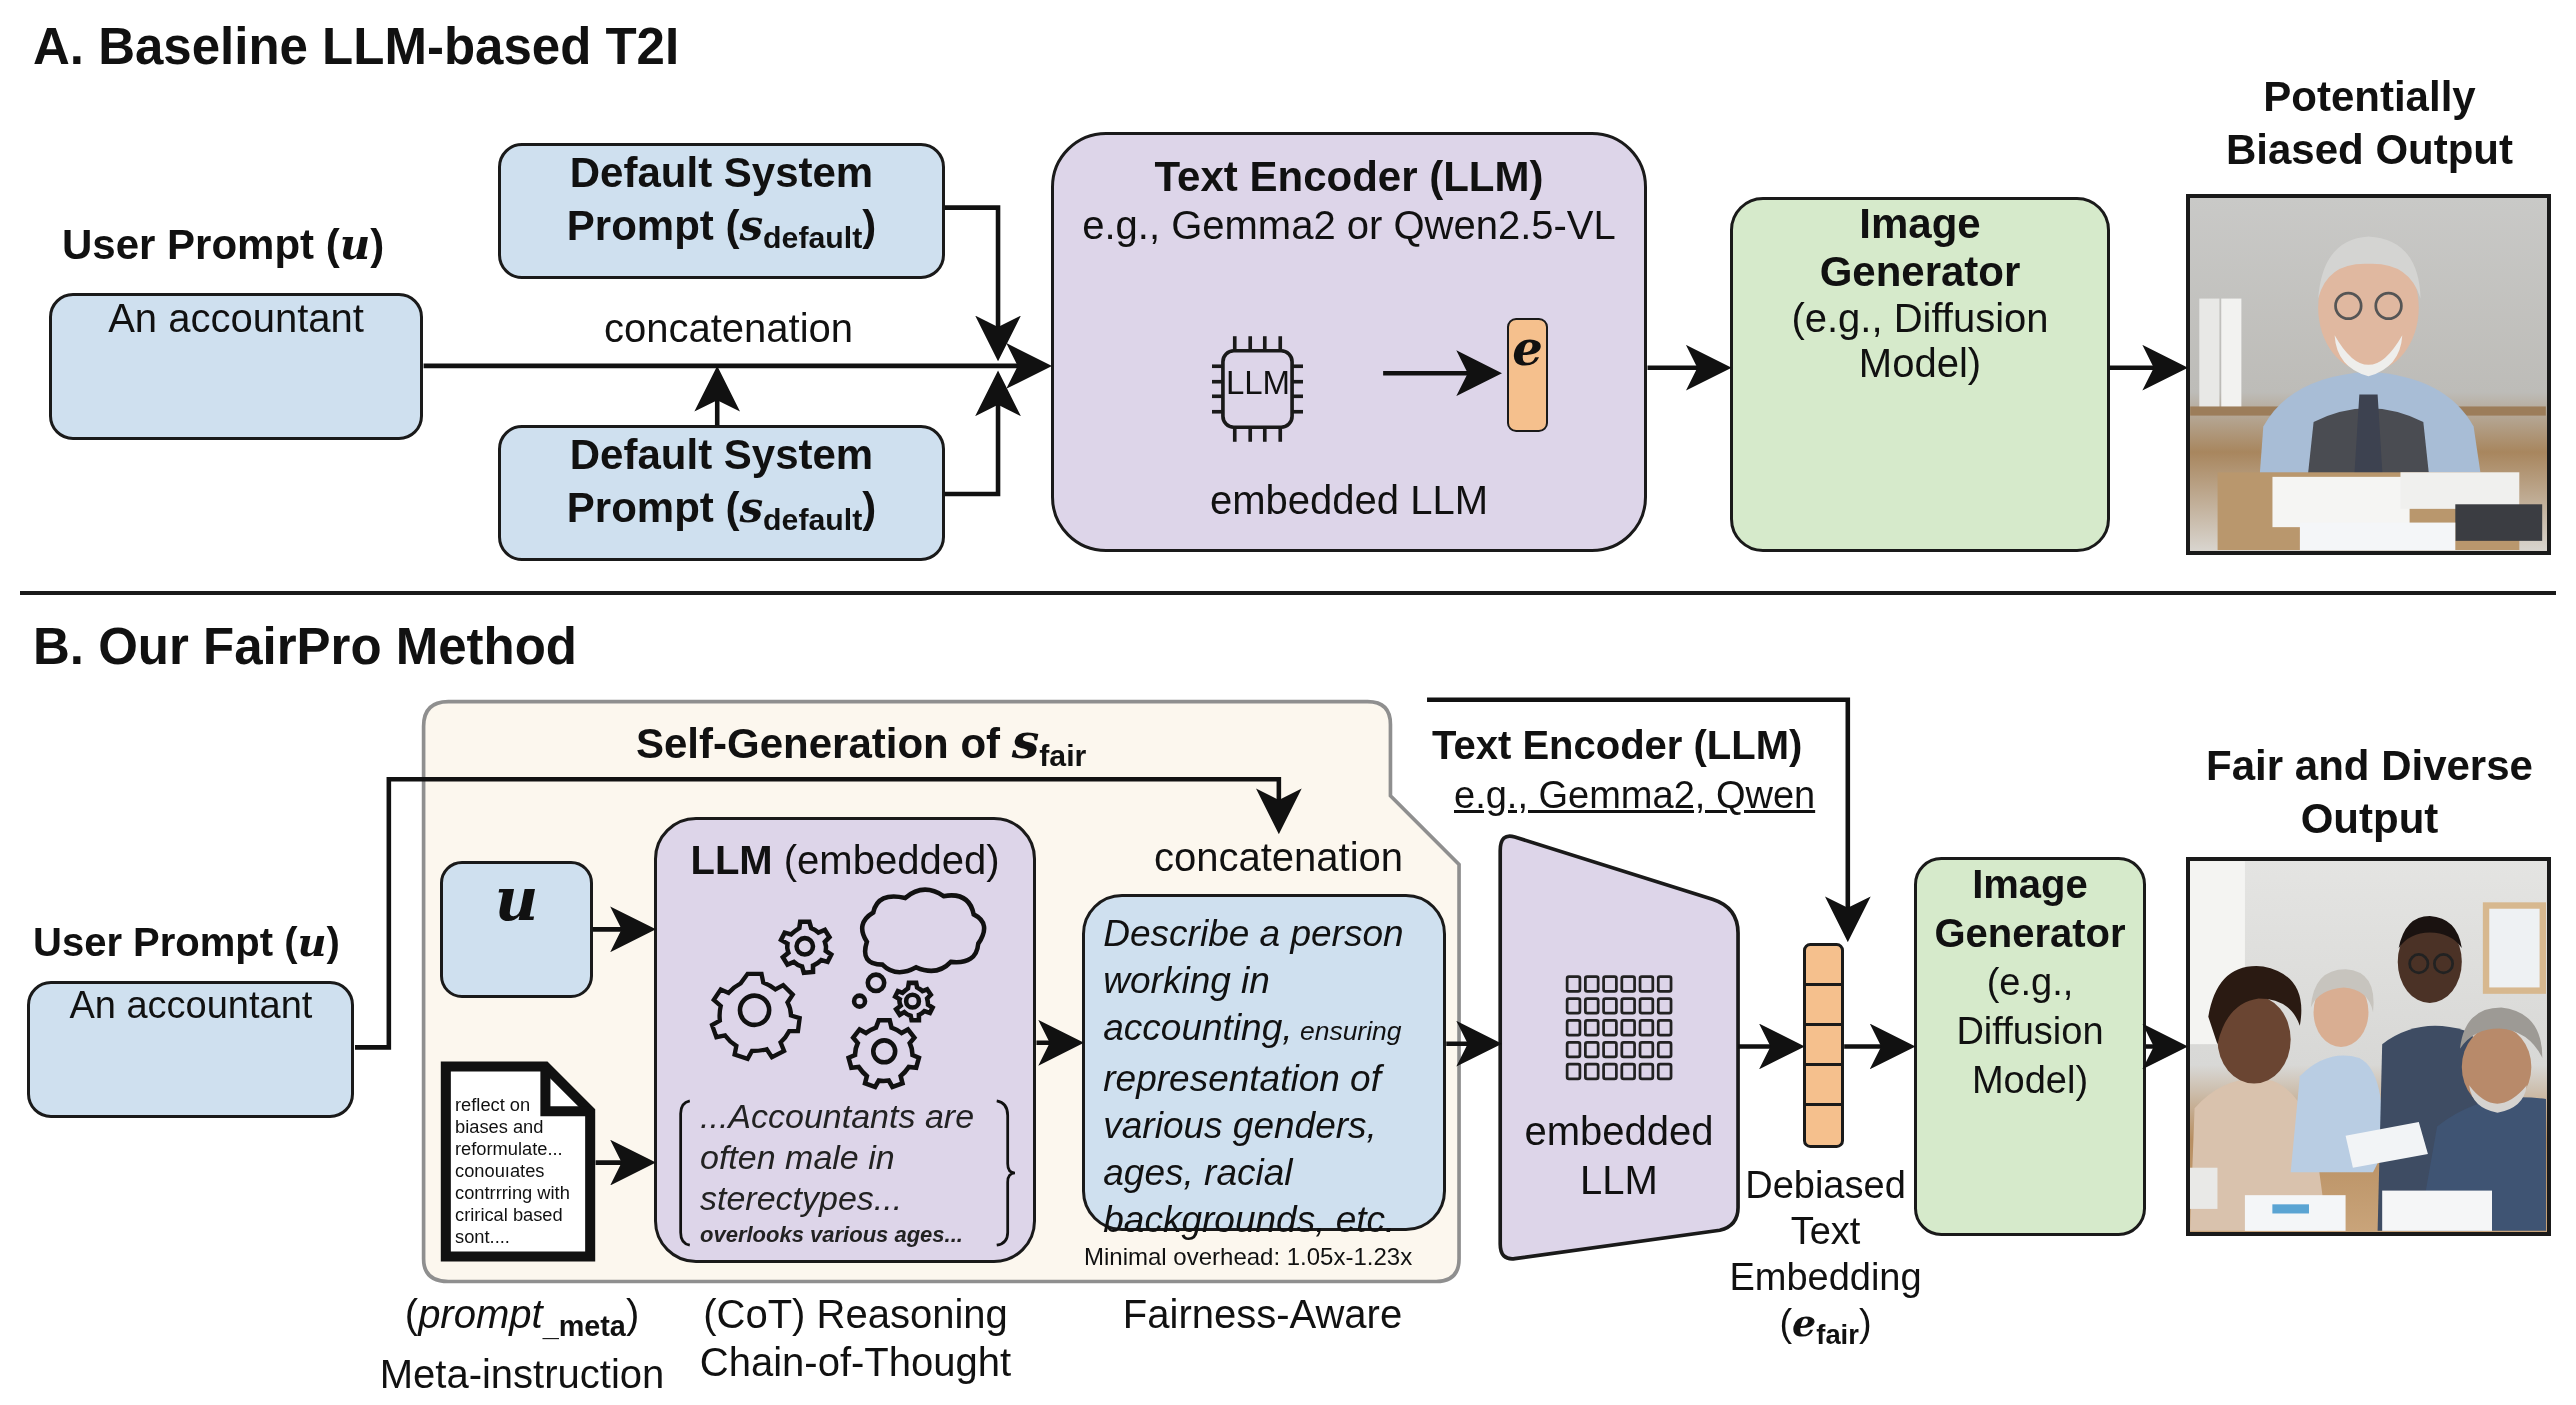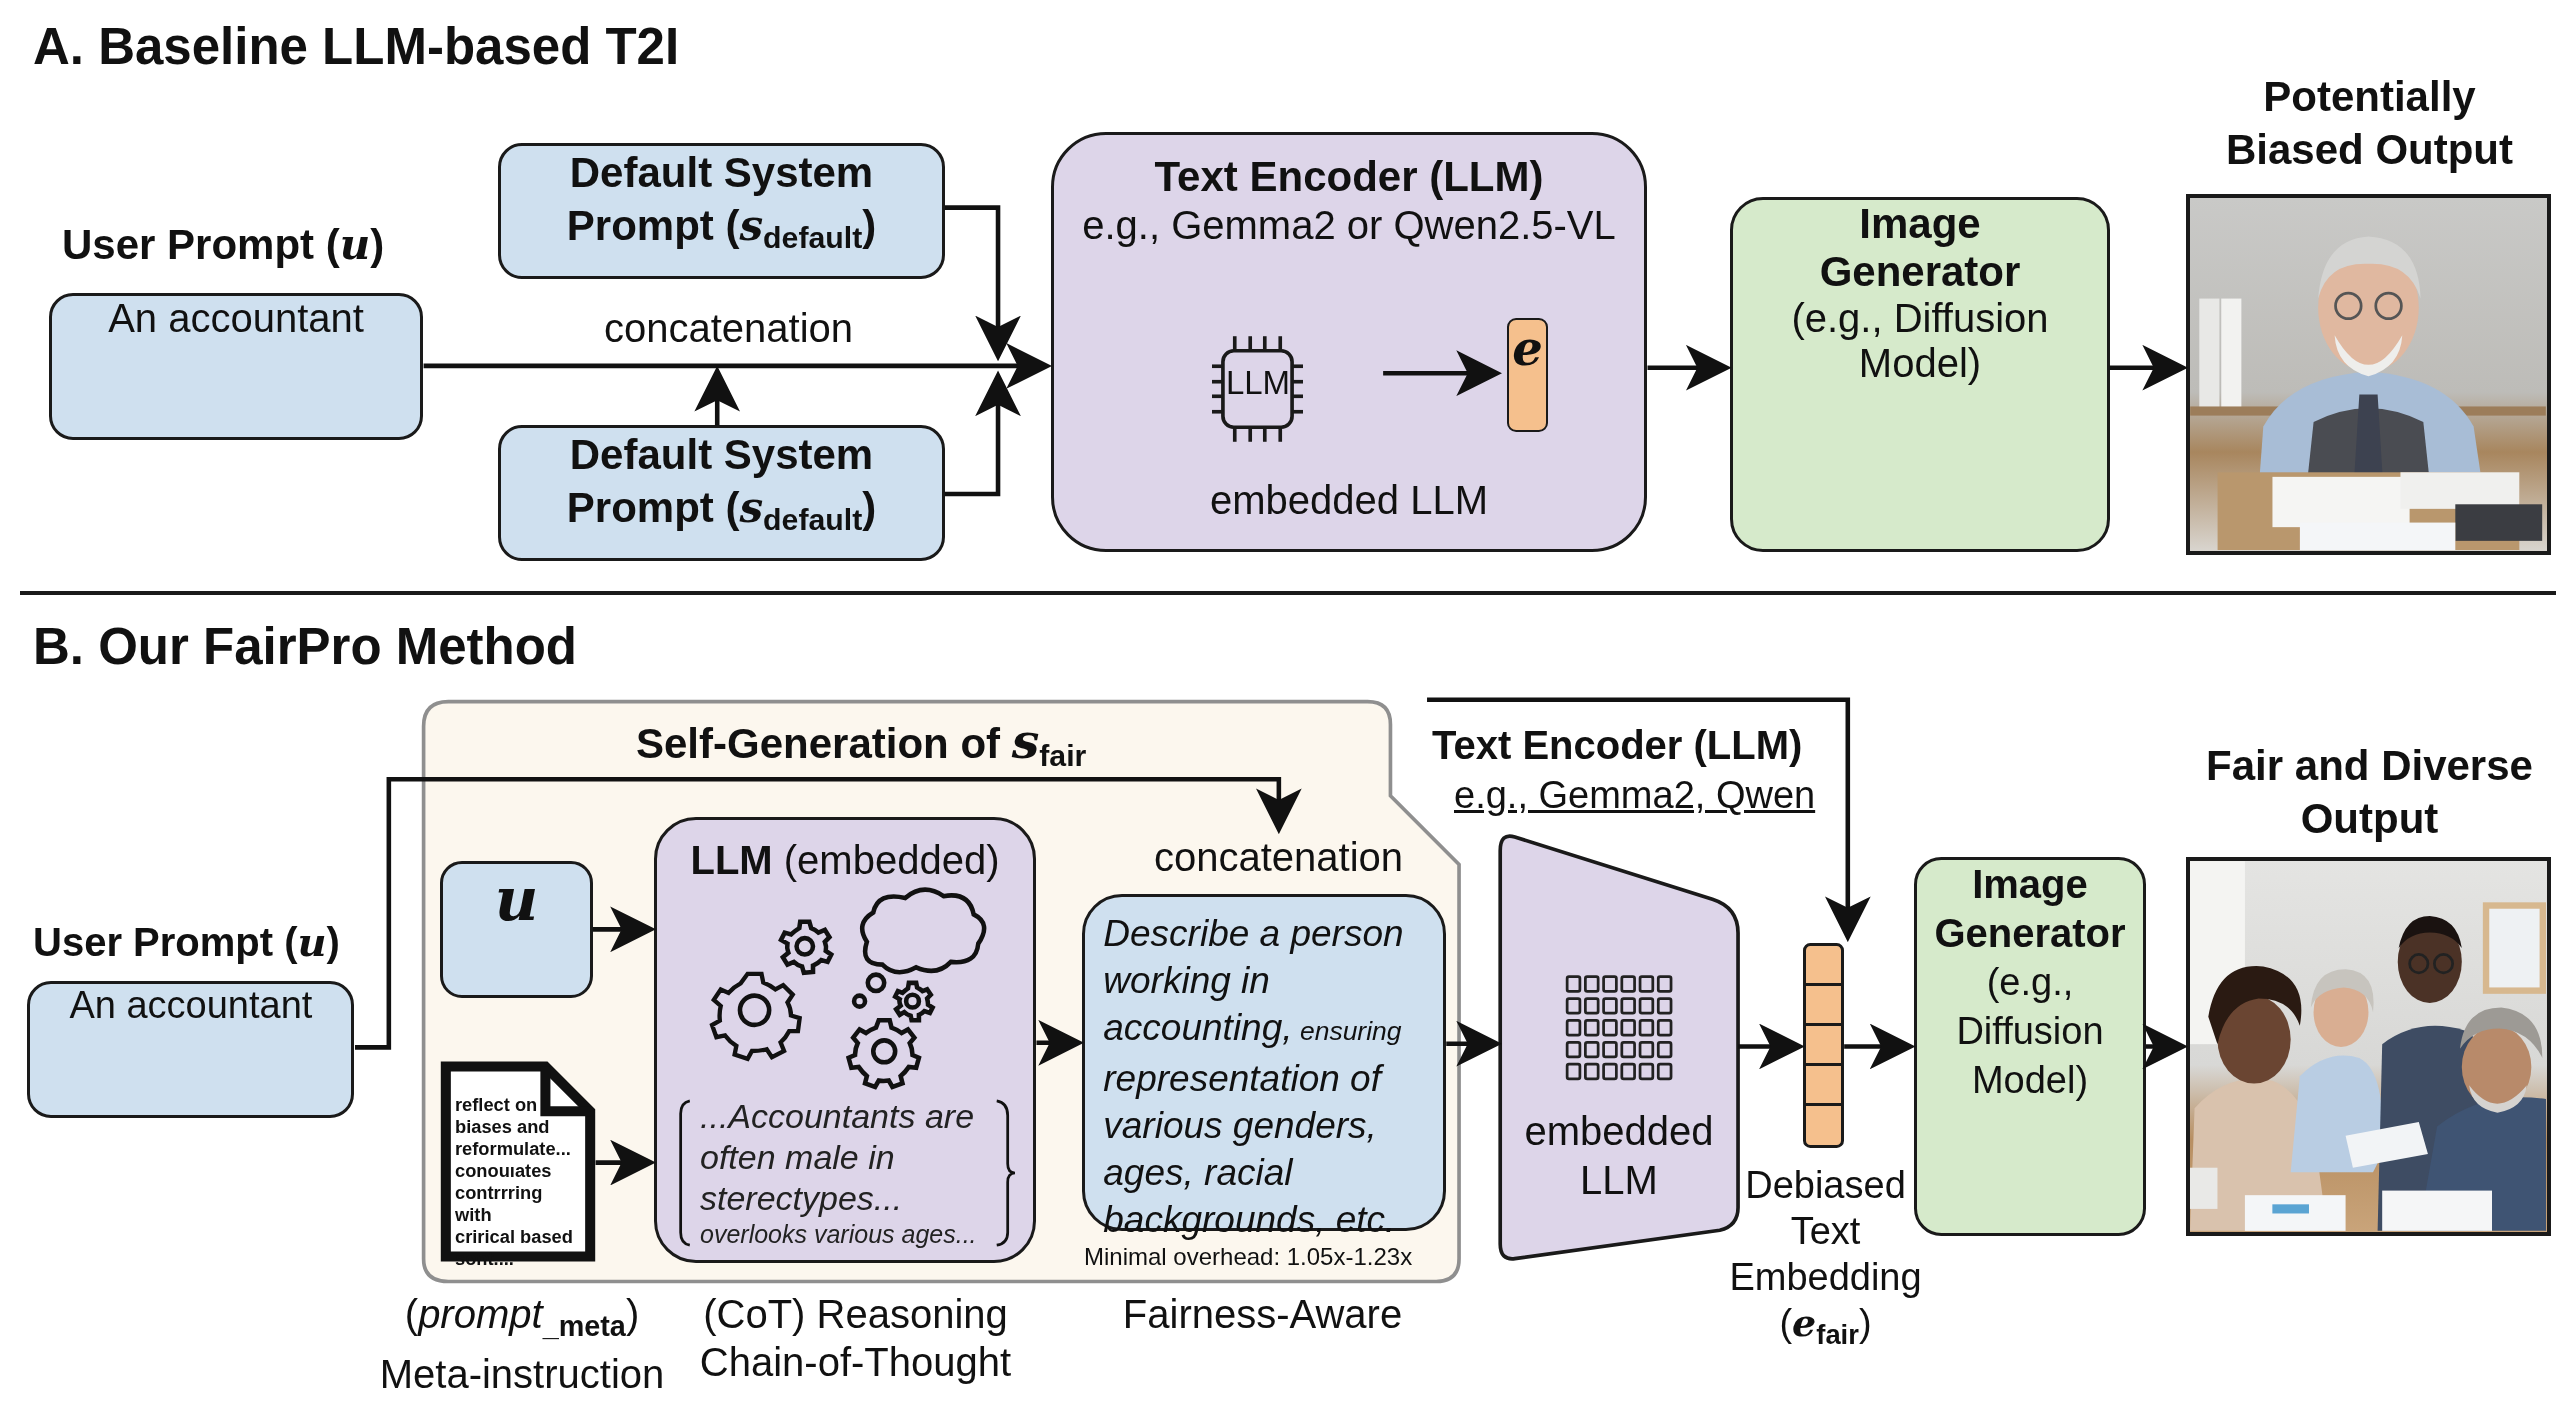--- a/index.html
+++ b/index.html
@@ -133,21 +133,21 @@
 <div class="box blue" style="left:440px; top:861px; width:153px; height:137px; border-radius:22px;">
   <span class="math" style="font-size:60px;">u</span>
 </div>
 
 <div class="abs" style="left:440px; top:1061px; width:156px; height:201px;">
   <svg width="156" height="201" viewBox="0 0 170 220">
     <path d="M6 6 L115 6 L164 55 L164 214 L6 214 Z" fill="#ffffff" stroke="#111" stroke-width="11" stroke-linejoin="miter"></path>
     <path d="M115 6 L115 55 L164 55" fill="none" stroke="#111" stroke-width="11"></path>
   </svg>
 </div>
-<div class="abs" style="left:455px; top:1094px; width:128px; font-size:18.3px; line-height:22px; color:#111;font-weight:bold;">
+<div class="abs" style="left:455px; top:1094px; width:128px; font-size:18.3px; line-height:22px; color:#111;">
   <div>reflect on</div>
   <div>biases and</div>
   <div>reformulate...</div>
   <div>conouıates</div>
   <div>contrrring with</div>
   <div>crirical based</div>
   <div>sont....</div>
 </div>
 
 <div class="box purple" style="left:654px; top:817px; width:382px; height:446px; border-radius:42px; justify-content:flex-start; padding-top:18.3px;">
@@ -188,21 +188,21 @@
 <div class="abs" style="left:677px; top:1095px; width:338px; height:156px;">
   <svg width="338" height="156" viewBox="0 0 370 170" style="position:absolute; left:0; top:0;">
     <path d="M14 6 Q4 8 4 20 L4 150 Q4 162 14 164" fill="none" stroke="#111" stroke-width="3"></path>
     <path d="M350 6 Q362 8 362 22 L362 75 Q362 85 370 85 Q362 85 362 95 L362 150 Q362 162 350 164" fill="none" stroke="#111" stroke-width="3"></path>
   </svg>
 </div>
 <div class="abs italic" style="left:700px; top:1096px; width:311px; font-size:34px; line-height:41px; color:#222;">
   <div>...Accountants are</div>
   <div>often male in</div>
   <div>sterectypes...</div>
-  <div style="font-size:25px; line-height:31px;">overlooks various ages...</div>
+  <div style="font-size:22px; line-height:31px;font-weight:bold;">overlooks various ages...</div>
 </div>
 
 <div class="abs reg" style="left:1154px; top:835px;">concatenation</div>
 
 <div class="box blue" style="left:1082px; top:894px; width:364px; height:337px; border-radius:40px; align-items:flex-start; justify-content:flex-start; padding:12.8px 0 0 18.3px; text-align:left;">
   <div class="italic" style="font-size:37px; line-height:47px; color:#111;">
     <div>Describe a person</div>
     <div>working in</div>
     <div><span>accounting,</span><span style="font-size:26.5px;"> ensuring</span></div>
     <div>representation of</div>

